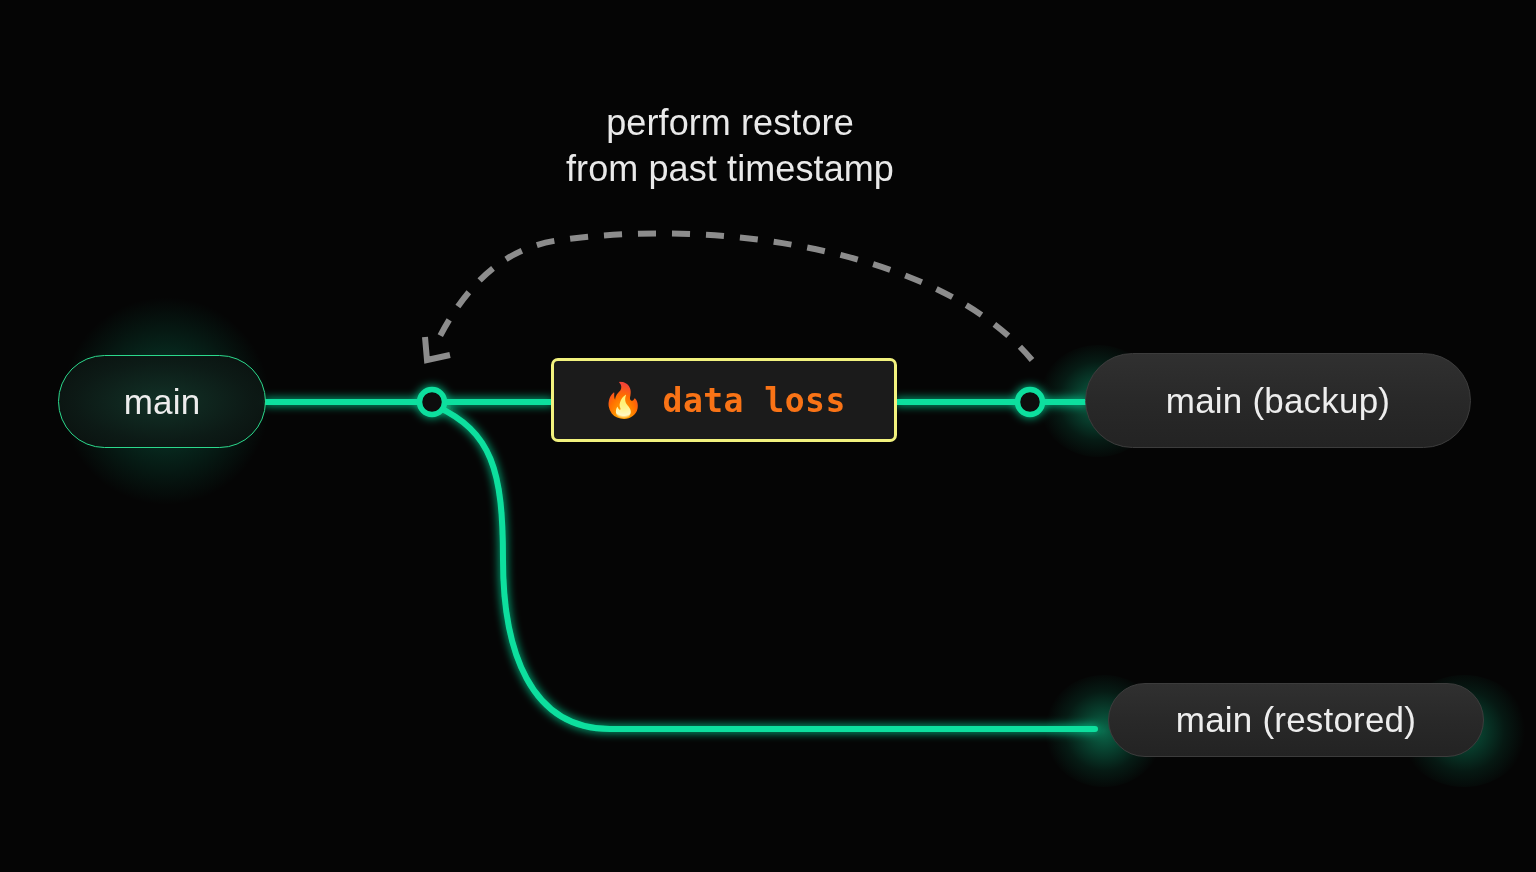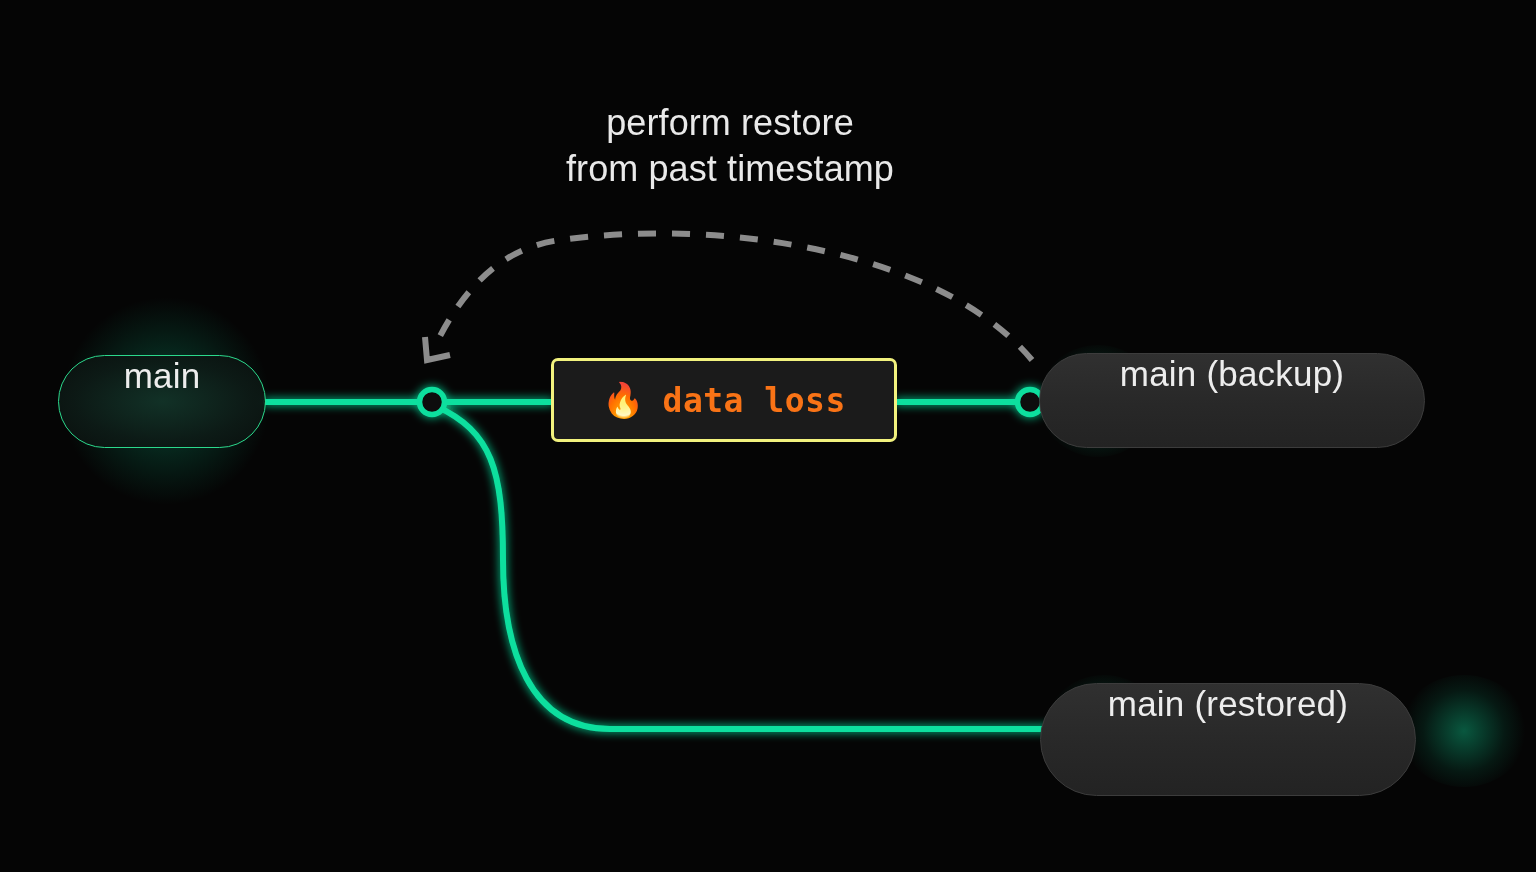--- a/index.html
+++ b/index.html
@@ -36,21 +36,21 @@
     font-size: 36px;
     line-height: 1.28;
     letter-spacing: 0.1px;
     white-space: pre-line;
   }
 
   
   .pill {
     position: absolute;
     display: flex;
-    align-items: flex-start;
+    align-items: center;
     justify-content: center;
     border-radius: 999px;
     box-sizing: border-box;
     color: #ededed;
     font-size: 35px;
     letter-spacing: 0.2px;
     white-space: nowrap;
   }
 
   .pill-main {
@@ -62,31 +62,31 @@
     background:
       radial-gradient(ellipse at 50% 50%, rgba(18,48,38,0.95) 0%, rgba(13,26,22,0.92) 60%, rgba(10,16,14,0.9) 100%);
   }
 
   .pill-grey {
     border: 1.5px solid #3c3c3c;
     background: linear-gradient(180deg, #303030 0%, #282828 55%, #232323 100%);
   }
 
   .pill-backup {
-    left: 1039px;
+    left: 1085px;
     top: 353px;
     width: 386px;
     height: 95px;
   }
 
   .pill-restored {
-    left: 1040px;
+    left: 1108px;
     top: 683px;
     width: 376px;
-    height: 113px;
+    height: 74px;
   }
 
   
   .glow {
     position: absolute;
     border-radius: 50%;
     pointer-events: none;
   }
   .glow-main {
     left: 62px;

